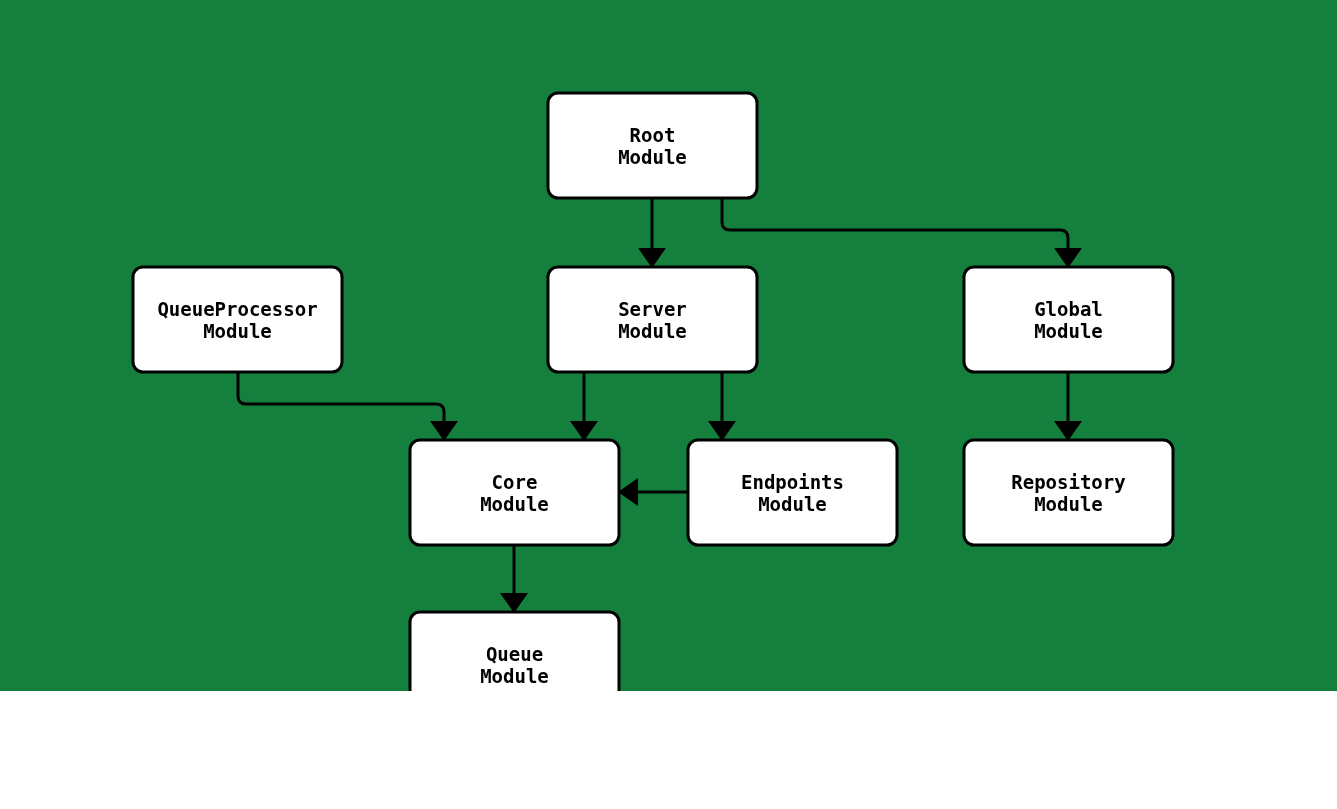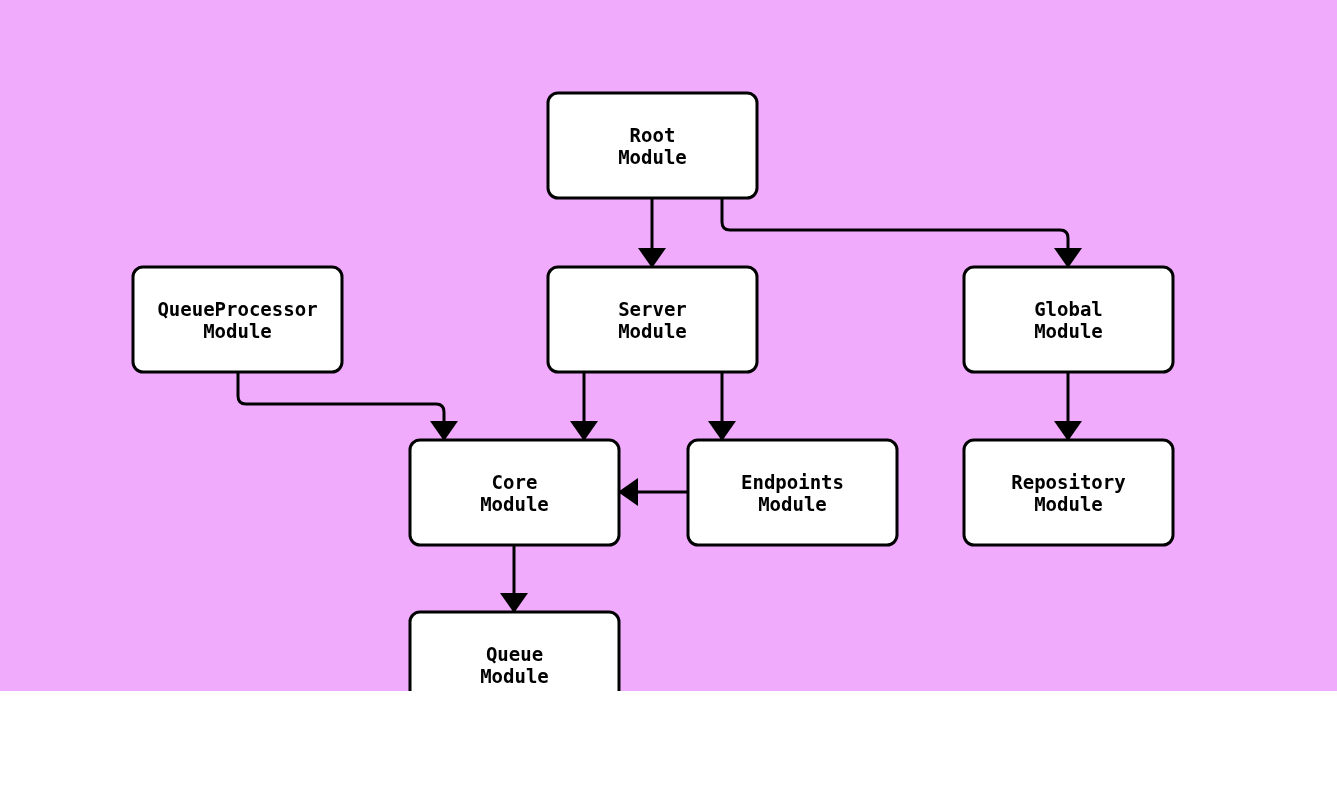--- a/index.html
+++ b/index.html
@@ -4,21 +4,21 @@
 <style>
   html, body {
     margin: 0;
     padding: 0;
     background: #ffffff;
   }
   .canvas {
     position: relative;
     width: 1337px;
     height: 691px;
-    background: #f0abfc;
+    background: #15803d;
     overflow: hidden;
   }
   svg {
     display: block;
   }
   .node rect {
     fill: #ffffff;
     stroke: #000000;
     stroke-width: 3;
   }

